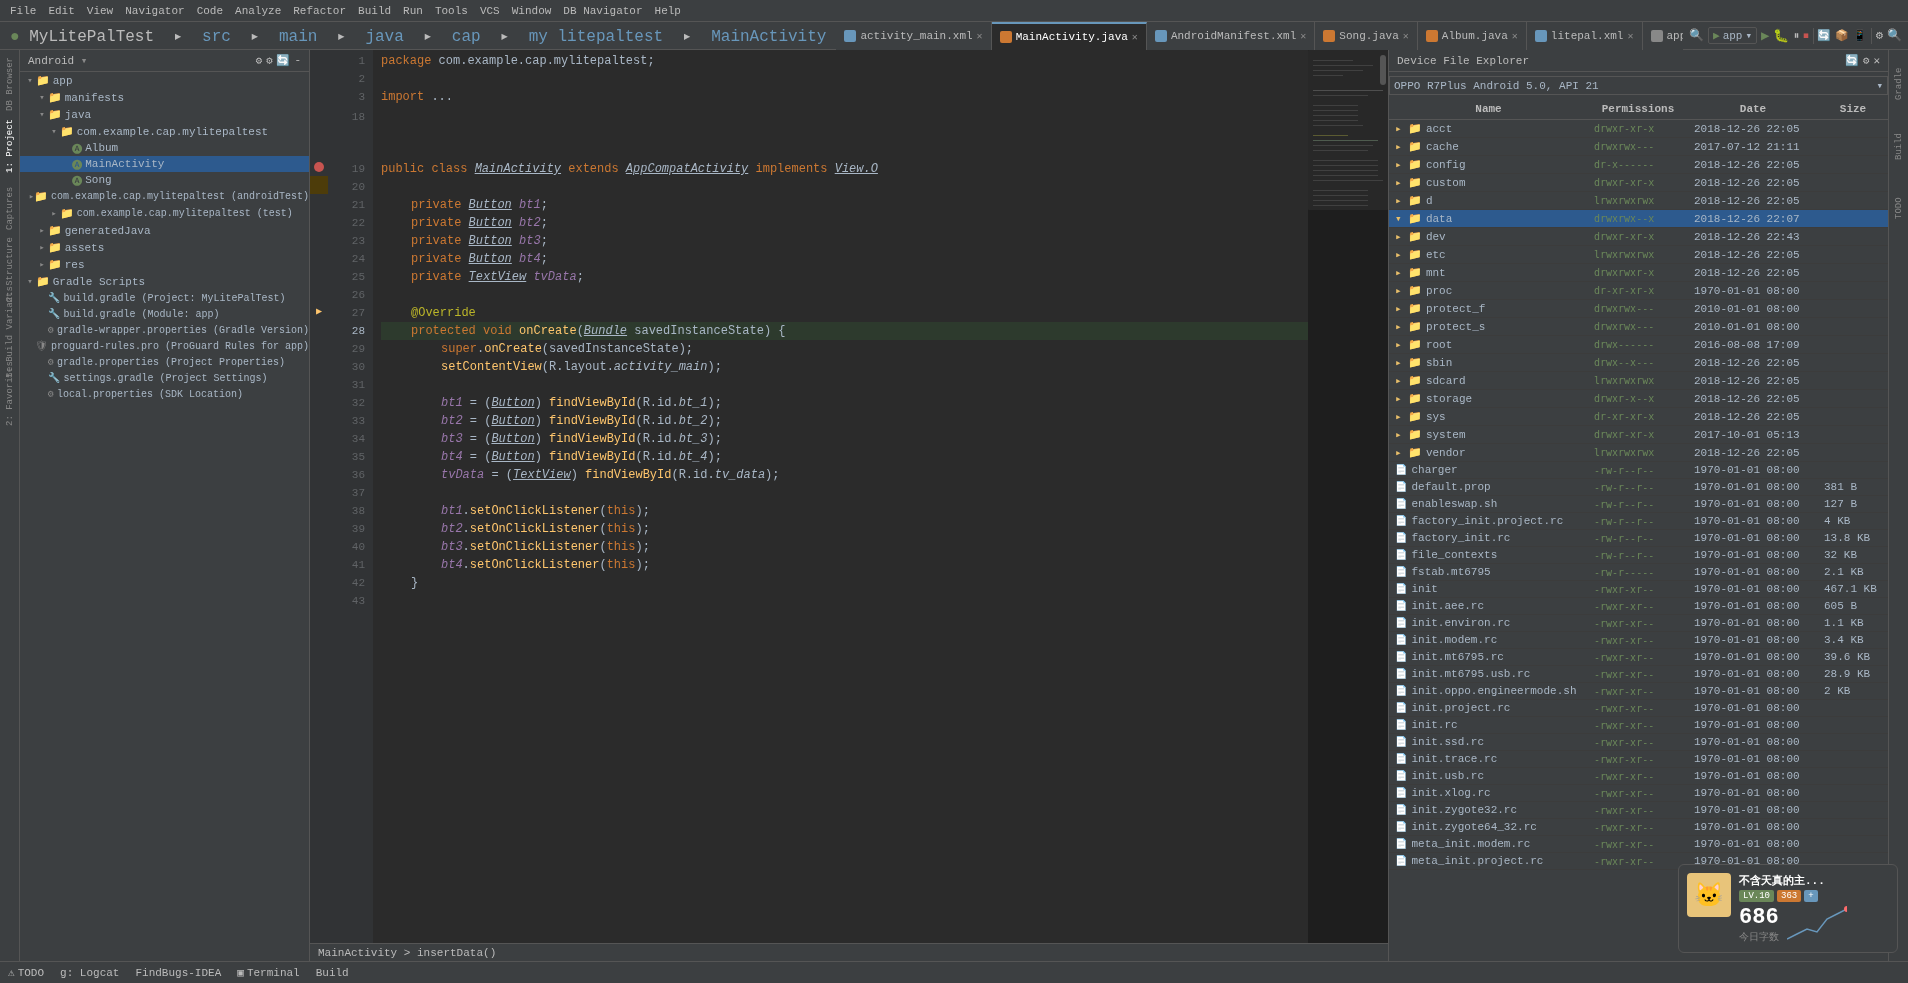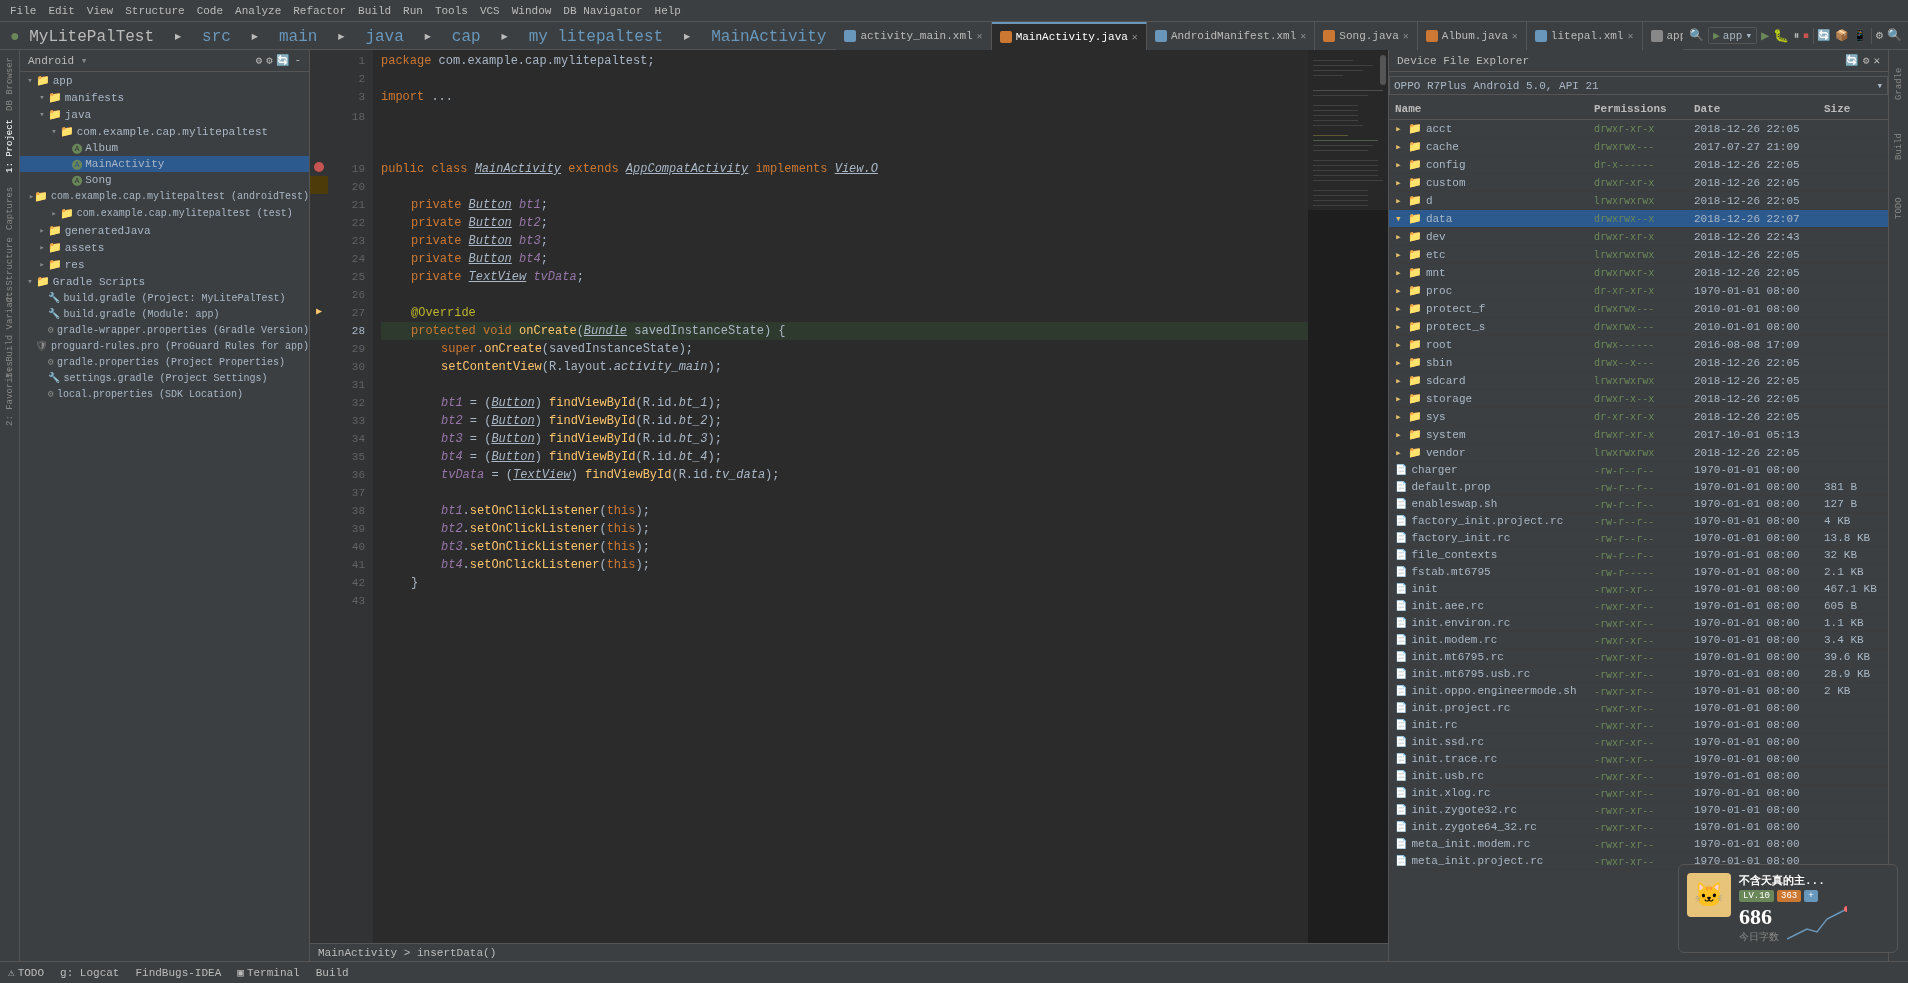--- a/index.html
+++ b/index.html
@@ -58,21 +58,21 @@
     #minimap { width: 80px; background: #1e1e1e; overflow: hidden; }
 
     
     #editor-bottom { height: 18px; background: #3c3f41; border-top: 1px solid #555; display: flex; align-items: center; padding: 0 8px; font-size: 11px; color: #bbbbbb; }
 
     
     #right-panel { width: 500px; background: #3c3f41; border-left: 1px solid #555; display: flex; flex-direction: column; }
     #right-panel-header { padding: 4px 8px; font-size: 11px; color: #bbbbbb; border-bottom: 1px solid #555; display: flex; align-items: center; justify-content: space-between; background: #3c3f41; }
     #device-selector { background: #3c3f41; color: #a9b7c6; font-size: 11px; border: 1px solid #555; padding: 2px 4px; width: 100%; margin: 4px 0; display: flex; align-items: center; justify-content: space-between; }
     #file-table { flex: 1; overflow-y: auto; }
-    #file-table-header { display: grid; grid-template-columns: 1fr 100px 130px 70px; background: #3c3f41; border-bottom: 1px solid #555; padding: 2px 0; }
+    #file-table-header { display: grid; grid-template-columns: 1fr 100px 130px 70px; background: #3c3f41; border-bottom: 1px solid #555; padding: 2px 0; text-align: center; }
     .fth { padding: 2px 6px; font-size: 11px; color: #bbbbbb; font-weight: bold; }
     .file-row { display: grid; grid-template-columns: 1fr 100px 130px 70px; align-items: center; border-bottom: 1px solid #3c3c3c; cursor: pointer; }
     .file-row.selected { background: #2d5a8e; }
     .file-cell { padding: 2px 6px; font-size: 11px; display: flex; align-items: center; white-space: nowrap; overflow: hidden; text-overflow: ellipsis; }
     .file-cell .folder-icon { color: #e8bf6a; margin-right: 4px; }
     .file-cell .file-icon-sm { color: #a9b7c6; margin-right: 4px; font-size: 10px; }
     .perm-text { color: #6a8759; font-family: monospace; font-size: 10px; }
 
     
     #left-icons { width: 20px; background: #3c3f41; display: flex; flex-direction: column; align-items: center; border-right: 1px solid #555; padding-top: 4px; gap: 2px; }
@@ -106,21 +106,21 @@
     .toolbar-dropdown { background: #3c3f41; border: 1px solid #555; color: #a9b7c6; font-size: 11px; padding: 1px 4px; border-radius: 2px; display: flex; align-items: center; gap: 3px; cursor: pointer; }
     .run-btn { color: #6a8759; font-size: 14px; cursor: pointer; }
   </style>
 </head>
 <body>
 
 <div id="menu-bar">
   <span>File</span>
   <span>Edit</span>
   <span>View</span>
-  <span>Structure</span>
+  <span>Navigator</span>
   <span>Code</span>
   <span>Analyze</span>
   <span>Refactor</span>
   <span>Build</span>
   <span>Run</span>
   <span>Tools</span>
   <span>VCS</span>
   <span>Window</span>
   <span>DB Navigator</span>
   <span>Help</span>
@@ -558,21 +558,21 @@
             <span class="perm-text">drwxr-xr-x</span>
           </div>
         <div class="file-cell">2018-12-26 22:05</div>
         <div class="file-cell"></div>
       </div>
       <div class="file-row">
         <div class="file-cell"><span class="folder-icon">▸ 📁</span>cache</div>
         <div class="file-cell">
             <span class="perm-text">drwxrwx---</span>
           </div>
-        <div class="file-cell">2017-07-27 21:09</div>
+        <div class="file-cell">2017-07-12 21:11</div>
         <div class="file-cell"></div>
       </div>
       <div class="file-row">
         <div class="file-cell"><span class="folder-icon">▸ 📁</span>config</div>
         <div class="file-cell">
             <span class="perm-text">dr-x------</span>
           </div>
         <div class="file-cell">2018-12-26 22:05</div>
         <div class="file-cell"></div>
       </div>
@@ -931,21 +931,21 @@
   <div id="notif-avatar">
     <span style="font-size:24px;">🐱</span>
   </div>
   <div id="notif-content">
     <div id="notif-name">不含天真的主...</div>
     <div id="notif-badges">
       <span class="badge badge-green">LV.10</span>
       <span class="badge badge-orange">363</span>
       <span class="badge badge-blue">+</span>
     </div>
-    <div style="display:flex;align-items:flex-end;gap:8px;font-family:Liberation Serif, serif;">
+    <div style="display:flex;align-items:flex-end;gap:8px;">
       <div>
         <div id="notif-count">686</div>
         <div id="notif-label">今日字数</div>
       </div>
       <div id="notif-chart">
         <svg width="60" height="40">
           <polyline points="0,35 10,30 20,25 30,28 40,15 50,10 60,5" fill="none" stroke="#6897bb" stroke-width="1.5"></polyline>
           <circle cx="60" cy="5" r="3" fill="#ff6b6b"></circle>
         </svg>
       </div>

